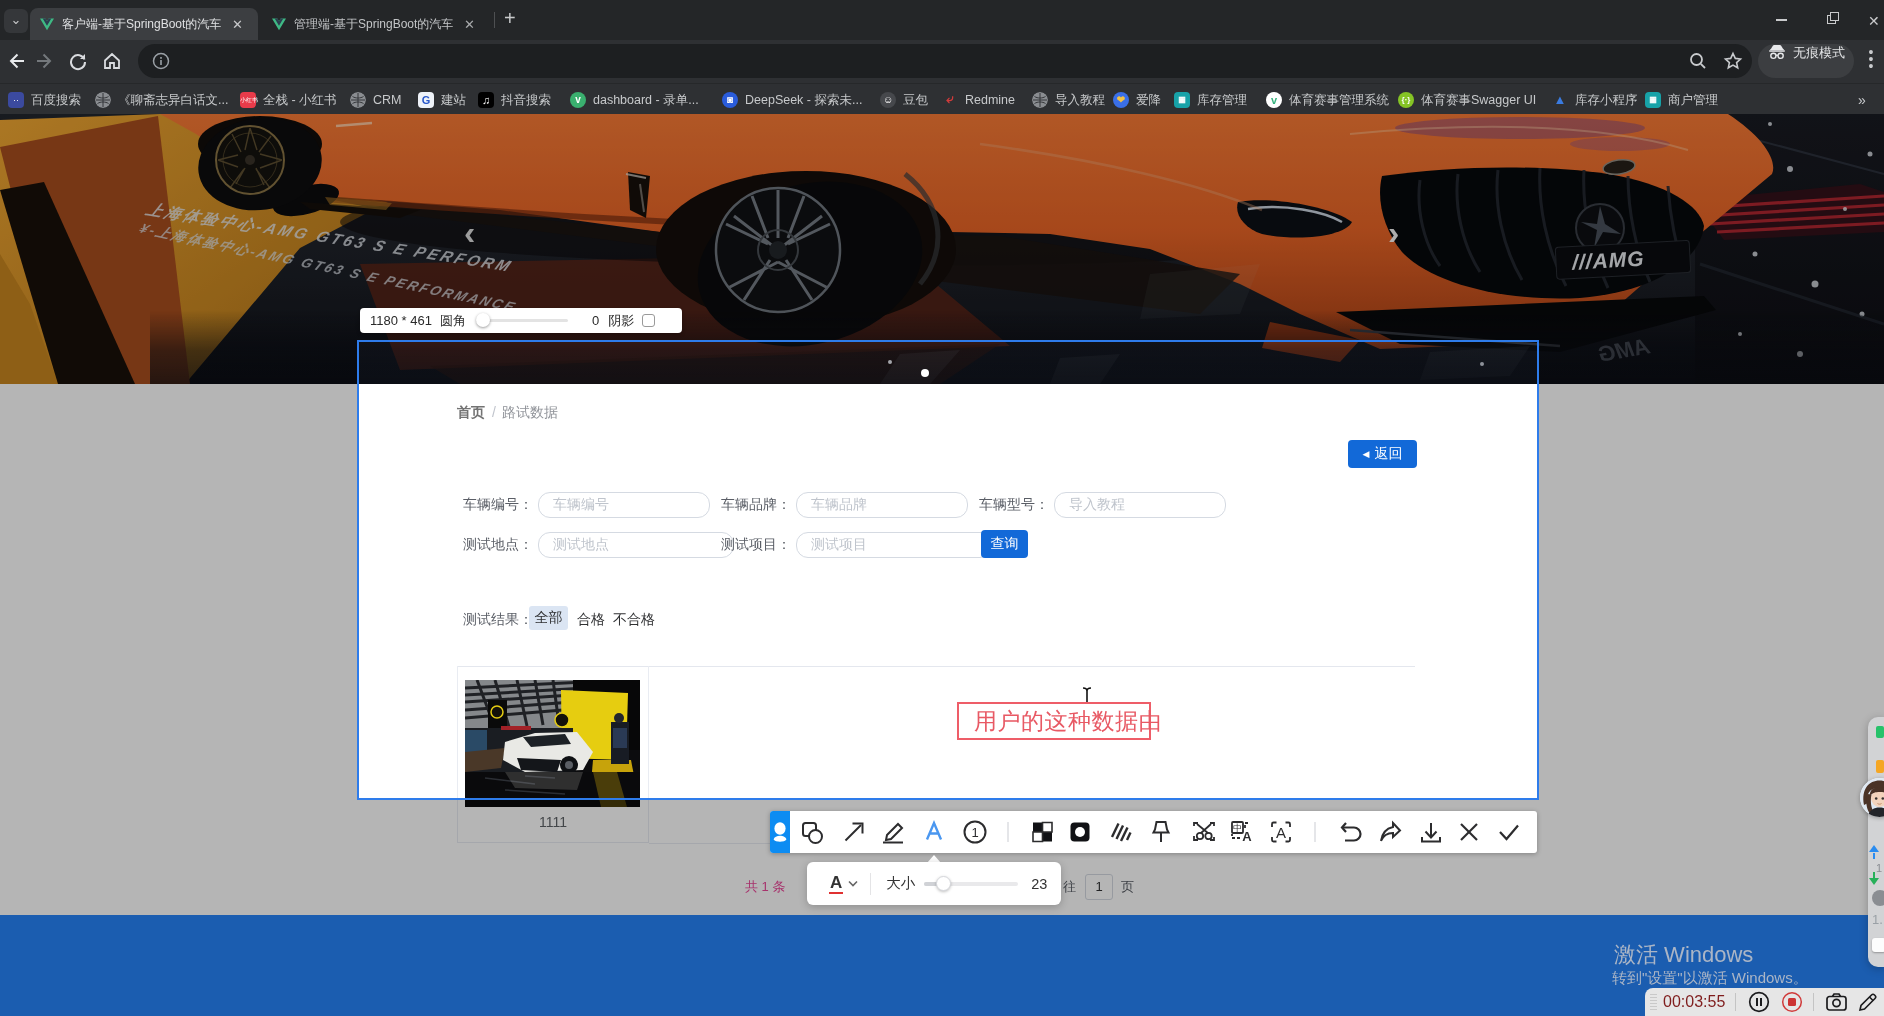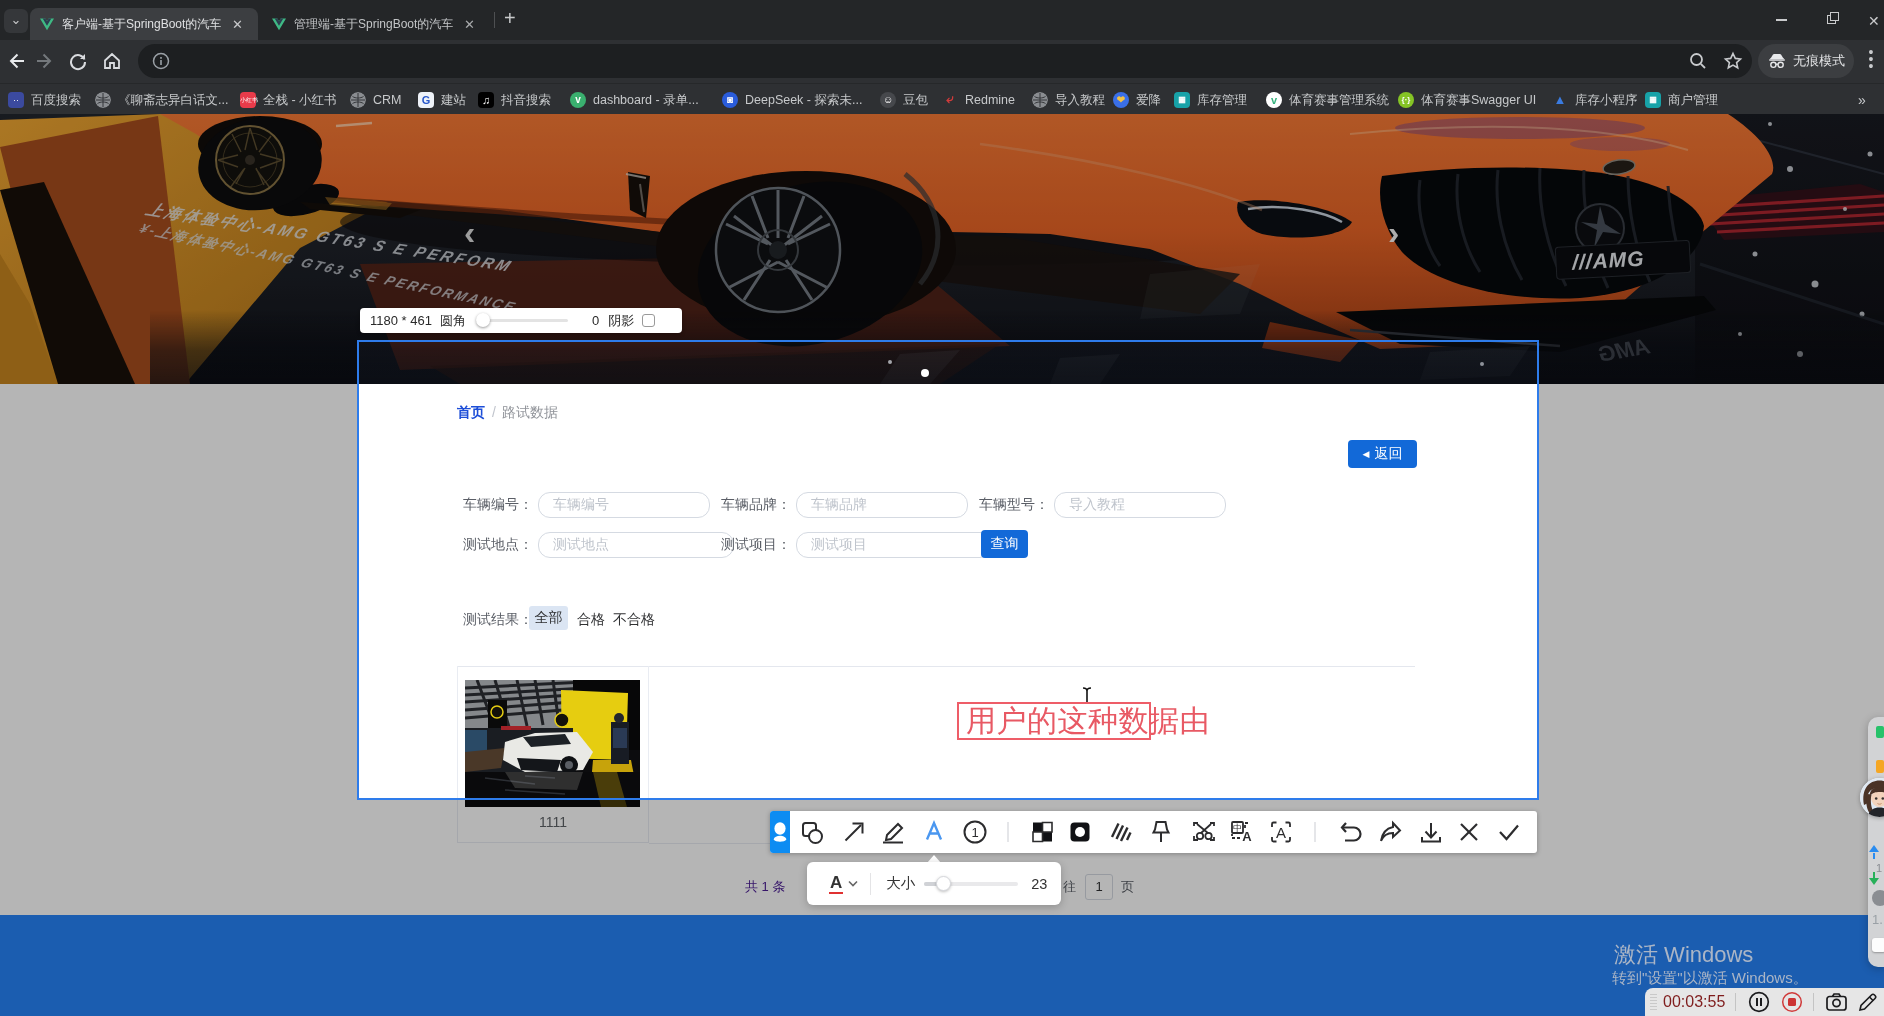--- a/index.html
+++ b/index.html
@@ -25,21 +25,21 @@
 .inp{border:1px solid #d5dae2;border-radius:12px;height:26px;display:flex;align-items:center;padding-left:14px;color:#bfc4cc;font-size:14px;background:#fff}
 .btn{background:#1269d8;color:#fff;border-radius:4px;display:flex;align-items:center;justify-content:center;font-size:14px}
 
 .dim{background:rgba(0,0,0,0.29)}
 #selbox{left:357px;top:340px;width:1182px;height:460px;border:2px solid #2e7ceb}
 
 #sizebar{left:360px;top:308px;width:322px;height:25px;background:#fff;border-radius:4px;box-shadow:0 1px 4px rgba(0,0,0,.3);display:flex;align-items:center;font-size:13px;color:#2a2a2a}
 #maintb{left:770px;top:811px;width:767px;height:42px;background:#fff;border-radius:3px;box-shadow:0 1px 5px rgba(0,0,0,.28)}
 #subtb{left:807px;top:862px;width:254px;height:43px;background:#fff;border-radius:6px;box-shadow:0 2px 8px rgba(0,0,0,.22);display:flex;align-items:center}
 #redbox{left:957px;top:702px;width:194px;height:38px;border:2px solid #ee5d68;background:#fff;display:flex;align-items:center}
-#redtext{font-size:30px;color:#e85964;margin-left:7px;white-space:nowrap;letter-spacing:0.5px}
+#redtext{font-size:23px;color:#e85964;margin-left:15px;white-space:nowrap;letter-spacing:0.5px}
 #recbar{left:1645px;top:988px;width:239px;height:28px;background:#e6e6e6;border-radius:8px 0 0 0;display:flex;align-items:center}
 #wm1{left:1614px;top:940px;font-size:22px;color:#aab5c6}
 #wm2{left:1612px;top:969px;font-size:15px;color:#aab5c6}
 </style></head>
 <body>
 <div id="stage">
 
   <div class="abs" id="tabs">
     <div class="abs" style="left:4px;top:9px;width:24px;height:24px;border-radius:6px;background:#35373a;color:#c8c9cb;text-align:center;line-height:22px;font-size:13px">⌄</div>
     <div class="abs tab" style="left:30px;width:228px;background:#3c3e41;color:#dfe0e2">
@@ -88,21 +88,21 @@
           <rect x="8.2" y="5" width="1.6" height="1.8" fill="#9aa0a6"></rect>
         </svg>
     </div>
     <svg class="abs" style="left:1688px;top:11px" width="20" height="20" viewBox="0 0 20 20">
         <circle cx="8.5" cy="8.5" r="5.5" stroke="#c8cacd" stroke-width="1.8" fill="none"></circle>
         <path d="M12.8 12.8L17 17" stroke="#c8cacd" stroke-width="1.8"></path>
       </svg>
     <svg class="abs" style="left:1723px;top:11px" width="20" height="20" viewBox="0 0 20 20">
         <path d="M10 2.5l2.3 4.9 5.2.6-3.9 3.6 1.1 5.2L10 14.1l-4.7 2.7 1.1-5.2-3.9-3.6 5.2-.6z" stroke="#c8cacd" stroke-width="1.6" fill="none"></path>
       </svg>
-    <div class="abs" style="left:1758px;top:4px;width:96px;height:34px;border-radius:17px;background:#3c3e41;display:flex;align-items:center">
+    <div class="abs" style="left:1758px;top:4px;width:96px;height:34px;border-radius:17px;background:#3c3e41;display:flex;align-items:flex-start">
       <svg style="margin-left:10px" width="18" height="16" viewBox="0 0 18 16">
           <path d="M2 6c0-.6.5-1 1-1.2L5 1.6C5.2 1.2 5.7 1 6.1 1h5.8c.4 0 .9.2 1.1.6l2 3.2c.5.2 1 .6 1 1.2z" fill="#e8e9eb"></path>
           <rect x="1" y="6.2" width="16" height="1.6" rx=".8" fill="#e8e9eb"></rect>
           <circle cx="5.4" cy="11.8" r="2.6" fill="none" stroke="#e8e9eb" stroke-width="1.4"></circle>
           <circle cx="12.6" cy="11.8" r="2.6" fill="none" stroke="#e8e9eb" stroke-width="1.4"></circle>
           <path d="M7.8 11.4c.8-.5 1.6-.5 2.4 0" stroke="#e8e9eb" stroke-width="1.2" fill="none"></path>
         </svg>
       <span style="margin-left:7px;font-size:13px;color:#e6e7e9">无痕模式</span>
     </div>
     <div class="abs" style="left:1868px;top:9px;color:#c8cacd;font-size:14px;letter-spacing:0;line-height:7px;width:6px;text-align:center">•<br>•<br>•</div>
@@ -280,21 +280,21 @@
           <g transform="translate(1600,248) rotate(-10)" opacity=".3">
         <text font-family="'Liberation Sans',sans-serif" font-style="italic" font-weight="bold" font-size="22" fill="#aab4c2" transform="scale(-1,1)" text-anchor="end">AMG</text>
       </g>
       <circle cx="890" cy="248" r="2" fill="#dfe5ec" opacity=".7"></circle>
           <circle cx="1482" cy="250" r="2" fill="#dfe5ec" opacity=".6"></circle>
     </svg>
     </div>
     <div class="abs" id="footer" style="top:801px"></div>
     <div class="abs" id="content" style="left:0;top:270px;width:1884px;height:531px">
 
-      <div class="abs" style="left:457px;top:20px;font-size:14px;color:#1d4ed8;font-weight:bold">首页</div>
+      <div class="abs" style="left:457px;top:20px;font-size:14px;color:#737373;font-weight:bold">首页</div>
       <div class="abs" style="left:492px;top:20px;font-size:14px;color:#c0c4cc">/</div>
       <div class="abs" style="left:502px;top:20px;font-size:14px;color:#909399">路试数据</div>
       <div class="abs btn" style="left:1348px;top:56px;width:69px;height:28px"><span style="font-size:9px;margin-right:5px">◀</span>返回</div>
 
       <div class="abs lbl" style="left:463px;top:112px">车辆编号：</div>
       <div class="abs inp" style="left:538px;top:108px;width:172px">车辆编号</div>
       <div class="abs lbl" style="left:721px;top:112px">车辆品牌：</div>
       <div class="abs inp" style="left:796px;top:108px;width:172px">车辆品牌</div>
       <div class="abs lbl" style="left:979px;top:112px">车辆型号：</div>
       <div class="abs inp" style="left:1054px;top:108px;width:172px">导入教程</div>
@@ -352,21 +352,21 @@
         <g stroke="#3a3e46" stroke-width="1.5" opacity=".7">
               <line x1="20" y1="98" x2="70" y2="104"></line>
               <line x1="40" y1="110" x2="100" y2="114"></line>
               <line x1="60" y1="96" x2="90" y2="98"></line>
             </g>
         <polygon points="40,92 118,92 112,110 50,108" fill="#d8d8d4" opacity=".18"></polygon>
       </svg>
       </div>
       <div class="abs" style="left:457px;top:430px;width:192px;text-align:center;font-size:14px;color:#5f6368">1111</div>
 
-      <div class="abs" style="left:745px;top:494px;font-size:13px;color:#4c1d95">共 1 条</div>
+      <div class="abs" style="left:745px;top:494px;font-size:13px;color:#ec4899">共 1 条</div>
       <div class="abs" style="left:1063px;top:494px;font-size:13px;color:#5a5e66">往</div>
       <div class="abs" style="left:1085px;top:490px;width:28px;height:26px;background:#fff;border:1px solid #d5dae2;border-radius:3px;text-align:center;line-height:24px;font-size:13px;color:#303133">1</div>
       <div class="abs" style="left:1121px;top:494px;font-size:13px;color:#5a5e66">页</div>
 
     </div>
     <div class="abs" style="left:464px;top:99px;font-size:34px;color:rgba(255,255,255,.85);font-weight:bold">‹</div>
     <div class="abs" style="left:1388px;top:99px;font-size:34px;color:rgba(255,255,255,.95);font-weight:bold">›</div>
     <div class="abs" style="left:921px;top:255px;width:8px;height:8px;border-radius:50%;background:#fff"></div>
   </div>
 

